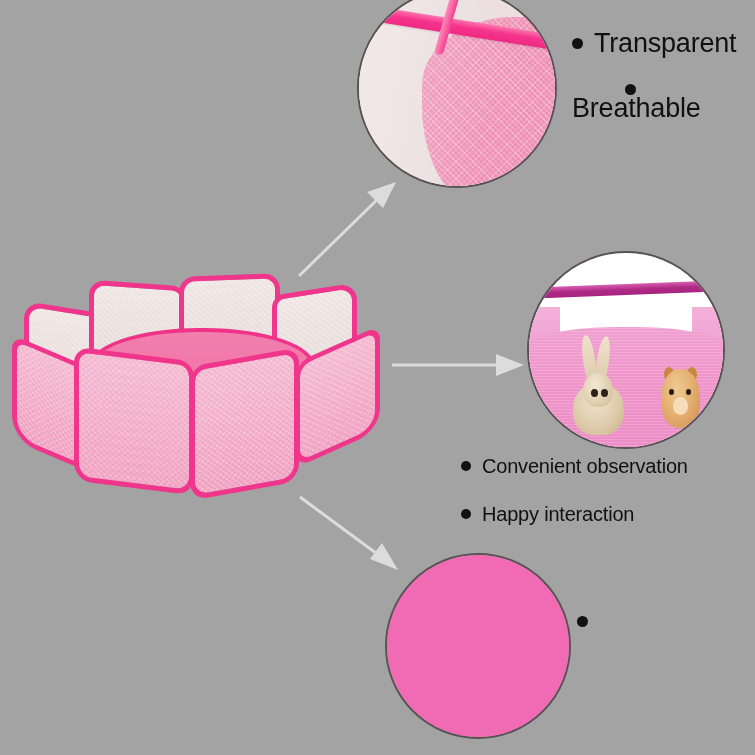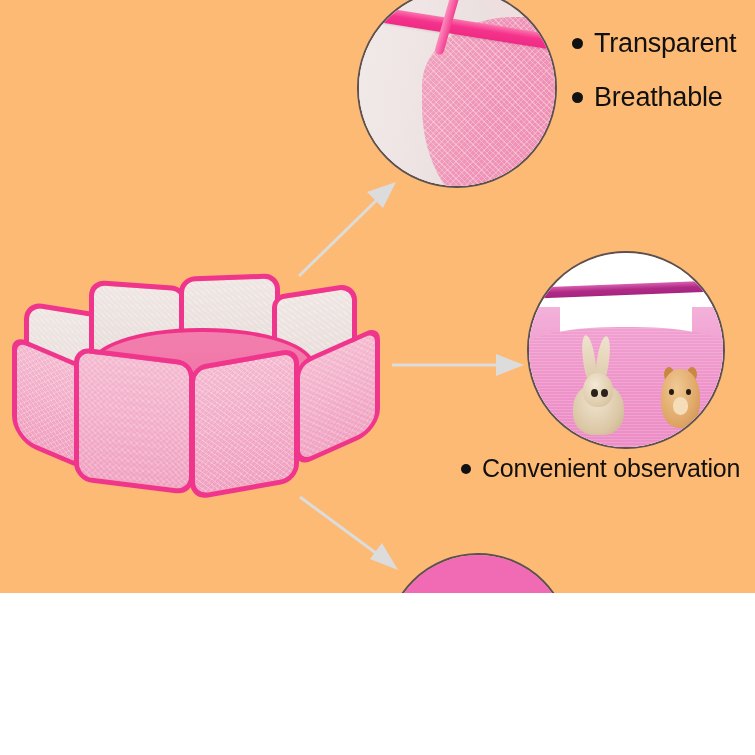--- a/index.html
+++ b/index.html
@@ -6,22 +6,22 @@
     margin: 0;
     padding: 0;
     background: #ffffff;
   }
   body {
     font-family: "Liberation Sans", sans-serif;
   }
   #canvas {
     position: relative;
     width: 755px;
-    height: 593px;
-    background: #fdba74;
+    height: 755px;
+    background: #a3a3a3;
     overflow: hidden;
   }
 
   
   .feature-row {
     position: absolute;
     display: flex;
     align-items: center;
     white-space: nowrap;
   }
@@ -37,21 +37,21 @@
     width: 10px;
     height: 10px;
   }
   .feature-label {
     font-size: 27px;
     color: #101010;
     font-family: "Liberation Sans", sans-serif;
     letter-spacing: -0.2px;
     line-height: 1;
   }
-  .feature-label.md { font-size: 25px; }
+  .feature-label.md { font-size: 20px; }
 
   
   .callout {
     position: absolute;
     border-radius: 50%;
     border: 2px solid #5a5154;
     overflow: hidden;
     box-sizing: border-box;
   }
 
@@ -310,21 +310,21 @@
     <div class="mesh-pink"></div>
     <div class="mesh-trim"></div>
     <div class="mesh-trim2"></div>
   </div>
 
   <div class="feature-row" style="left:572px; top:30px;">
     <span class="bullet"></span>
     <span class="feature-label">Transparent</span>
   </div>
 
-  <div class="feature-row" style="left:572px; top:84px;">
+  <div class="feature-row" style="left:572px; top:84px;flex-direction:column;">
     <span class="bullet"></span>
     <span class="feature-label">Breathable</span>
   </div>
 
 
   <div class="callout" id="callout-pets">
     <div class="pets-bg"></div>
     <div class="pets-sidewall-l"></div>
     <div class="pets-sidewall-r"></div>
     <div class="pets-floor"></div>
@@ -349,20 +349,24 @@
         <div class="ham-muzzle"></div>
       </div>
     </div>
   </div>
 
   <div class="feature-row" style="left:461px; top:456px;">
     <span class="bullet sm"></span>
     <span class="feature-label md">Convenient observation</span>
   </div>
 
+  <div class="feature-row" style="left:461px; top:504px;">
+    <span class="bullet sm"></span>
+    <span class="feature-label md">Happy interaction</span>
+  </div>
 
   <div class="callout" id="callout-color">
     <div class="swatch-fill"></div>
   </div>
 
   <div class="feature-row" style="left:577px; top:616px;">
     <span class="bullet"></span>
   </div>
 
 </div>

